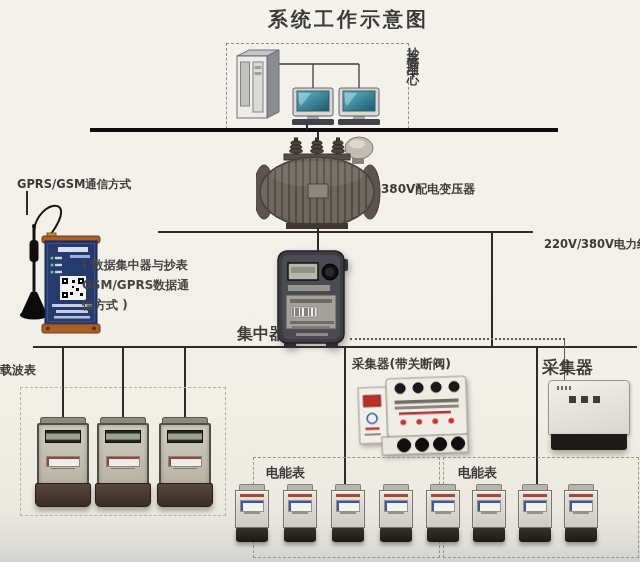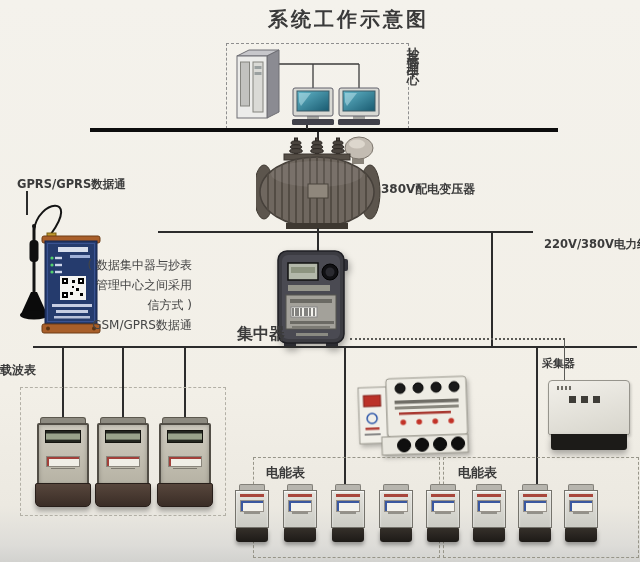--- a/index.html
+++ b/index.html
@@ -7,21 +7,21 @@
     background:linear-gradient(180deg,#f4f2ec 0%,#f2efe7 70%,#ece9e1 90%,#dddcd8 97%,#d2d2cf 100%);
     font-family:"DejaVu Sans","Liberation Sans",sans-serif;color:#3b3b3b;}
   .lbl{position:absolute;font-weight:600;white-space:nowrap;color:#3b3b3b;}
   .l{position:absolute;background:#2c2c2c;}
   .dashedbox{position:absolute;border:1px dashed #979589;}
   
   .title{position:absolute;left:268px;top:6px;font-size:20px;letter-spacing:3px;font-weight:600;color:#3a3a3a;}
   
   .vlabel{position:absolute;left:404px;top:37px;writing-mode:vertical-rl;letter-spacing:5px;font-size:12.5px;font-weight:600;}
   
-  .note{position:absolute;left:70px;top:255px;width:122px;text-align:right;font-size:12px;line-height:20px;font-weight:400;color:#454545;}
+  .note{position:absolute;left:82px;top:255px;width:122px;text-align:left;font-size:12px;line-height:20px;font-weight:700;color:#454545;}
   .note span{display:block;}
   
   .cmeter{position:absolute;top:417px;width:52px;height:90px;}
   .cmeter::before{content:"";position:absolute;left:3px;top:0;right:3px;height:6px;background:#8d8a80;border:1px solid #5c584e;border-bottom:none;border-radius:3px 3px 0 0;}
   .cm-body{position:absolute;left:0;top:6px;right:0;height:60px;background:linear-gradient(180deg,#cfcbbf,#b6b2a4);border:2px solid #524e46;border-radius:2px;box-shadow:inset 0 0 4px rgba(0,0,0,.25);}
   .cm-body::before{content:"";position:absolute;left:6px;top:5px;right:6px;height:11px;border:1px solid #14140f;background:linear-gradient(180deg,#23261f 15%,#9aa38b 30%,#9aa38b 72%,#23261f 86%);}
   .cm-body::after{content:"";position:absolute;left:7px;top:31px;right:7px;height:9px;background:#f0eee6;border:1px solid #8a867c;box-shadow:inset 2px 2px 0 #a2403a, 0 7px 0 -5px #7d796f;}
   .cm-term{position:absolute;left:-2px;right:-2px;bottom:0;height:22px;background:linear-gradient(180deg,#57463c,#3a2d26);border:1px solid #281f1a;border-radius:2px 2px 5px 5px;box-shadow:0 4px 5px rgba(0,0,0,.3);}
   
   .emeter{position:absolute;top:484px;width:34px;height:58px;}
@@ -126,21 +126,21 @@
     <rect x="52" y="52" width="20" height="14" fill="#8f877c" stroke="#4a443c"></rect>
     <rect x="30" y="91" width="62" height="6" fill="#3e3831"></rect>
   </svg>
   <div class="lbl" style="left:381px;top:181px;font-size:12px;">380V配电变压器</div>
 
   <div class="l" style="left:158px;top:231px;width:375px;height:2px;"></div>
   <div class="l" style="left:317px;top:228px;width:2px;height:24px;"></div>
   <div class="l" style="left:491px;top:232px;width:2px;height:116px;"></div>
   <div class="lbl" style="left:544px;top:237px;font-size:11.5px;">220V/380V电力线</div>
 
-  <div class="lbl" style="left:17px;top:177px;font-size:11.5px;">GPRS/GPRS数据通</div>
+  <div class="lbl" style="left:17px;top:177px;font-size:11.5px;">GPRS/GSM通信方式</div>
   <div class="l" style="left:26px;top:191px;width:2px;height:24px;"></div>
   <svg style="position:absolute;left:14px;top:196px;" width="130" height="146" viewBox="0 0 130 146">
 
     <path d="M20,34 C24,4 66,-2 37,38" stroke="#141414" stroke-width="2" fill="none"></path>
 
     <g>
       <circle cx="20" cy="30" r="2" fill="#141414"></circle>
       <rect x="18.5" y="30" width="3" height="66" fill="#141414"></rect>
       <rect x="15.5" y="44" width="9" height="22" rx="4" fill="#0f0f0f"></rect>
       <polygon points="17,96 23,96 33,118 7,118" fill="#0b0b0b"></polygon>
@@ -180,23 +180,22 @@
       <rect x="42" y="114" width="32" height="3" fill="#c6cde2"></rect>
       <rect x="40" y="120" width="36" height="2.5" fill="#b9c2da"></rect>
       <rect x="28" y="128" width="58" height="9" rx="2" fill="#a95f2a" stroke="#6f3d14"></rect>
       <circle cx="34" cy="132.5" r="2" fill="#5c3310"></circle>
         <circle cx="80" cy="132.5" r="2" fill="#5c3310"></circle>
     </g>
   </svg>
 
   <div class="note">
     <span>( 数据集中器与抄表</span>
-    <span>管理中心之间采用</span>
+    <span>GSM/GPRS数据通</span>
     <span>信方式 )</span>
-    <span>GSM/GPRS数据通</span>
   </div>
 
   <svg style="position:absolute;left:272px;top:247px;filter:drop-shadow(2px 3px 3px rgba(0,0,0,.3));" width="80" height="102" viewBox="0 0 80 102">
     <rect x="70" y="12" width="6" height="12" rx="2" fill="#33333a"></rect>
     <rect x="12" y="94" width="12" height="7" fill="#2c2c32"></rect>
     <rect x="54" y="94" width="12" height="7" fill="#2c2c32"></rect>
     <rect x="6" y="4" width="66" height="92" rx="9" fill="#3c3c42" stroke="#1f1f24" stroke-width="1.5"></rect>
     <rect x="10" y="8" width="58" height="84" rx="6" fill="#4a4a52"></rect>
     <rect x="16" y="16" width="30" height="17" fill="#b3b8aa" stroke="#101010" stroke-width="1.5"></rect>
     <rect x="19" y="20" width="24" height="6" fill="#8d9480"></rect>
@@ -230,20 +229,21 @@
     </div>
   <div class="cmeter" style="left:97px;">
       <div class="cm-body"></div>
       <div class="cm-term"></div>
     </div>
   <div class="cmeter" style="left:159px;">
       <div class="cm-body"></div>
       <div class="cm-term"></div>
     </div>
 
+  <div class="lbl" style="left:352px;top:356px;font-size:12.5px;">采集器(带关断阀)</div>
   <svg style="position:absolute;left:357px;top:372px;transform:rotate(-2deg);filter:drop-shadow(2px 3px 2px rgba(0,0,0,.25));" width="114" height="84" viewBox="0 0 114 84">
     <rect x="2" y="14" width="28" height="56" fill="#f1efe8" stroke="#9b998f"></rect>
     <rect x="7" y="22" width="17" height="11" fill="#bb3128" stroke="#7e1f18"></rect>
     <circle cx="15" cy="45" r="5" fill="none" stroke="#2b55a8" stroke-width="1.5"></circle>
     <rect x="8" y="54" width="14" height="2.5" fill="#b04038"></rect>
     <rect x="7" y="60" width="16" height="2" fill="#888"></rect>
     <rect x="30" y="6" width="80" height="58" rx="3" fill="#eeece4" stroke="#97958b"></rect>
     <g fill="#1a1a1a" stroke="#000">
       <circle cx="44" cy="16" r="5"></circle>
         <circle cx="62" cy="16" r="5"></circle>
@@ -261,21 +261,21 @@
     </g>
     <rect x="24" y="64" width="86" height="18" fill="#e9e7df" stroke="#97958b"></rect>
     <g fill="#0f0f0f" stroke="#000">
       <circle cx="46" cy="73" r="6.5"></circle>
         <circle cx="64" cy="73" r="6.5"></circle>
         <circle cx="82" cy="73" r="6.5"></circle>
         <circle cx="100" cy="73" r="6.5"></circle>
     </g>
   </svg>
 
-  <div class="lbl" style="left:542px;top:356px;font-size:11px;">采集器</div>
+  <div class="lbl" style="left:542px;top:356px;font-size:17px;">采集器</div>
   <div class="collector">
     <div class="col-body"></div>
     <div class="col-base"></div>
   </div>
 
   <div class="dashedbox" style="left:253px;top:457px;width:185px;height:99px;"></div>
   <div class="lbl" style="left:266px;top:464px;font-size:13px;">电能表</div>
   <div class="emeter" style="left:235px;">
       <div class="em-body"></div>
       <div class="em-term"></div>

